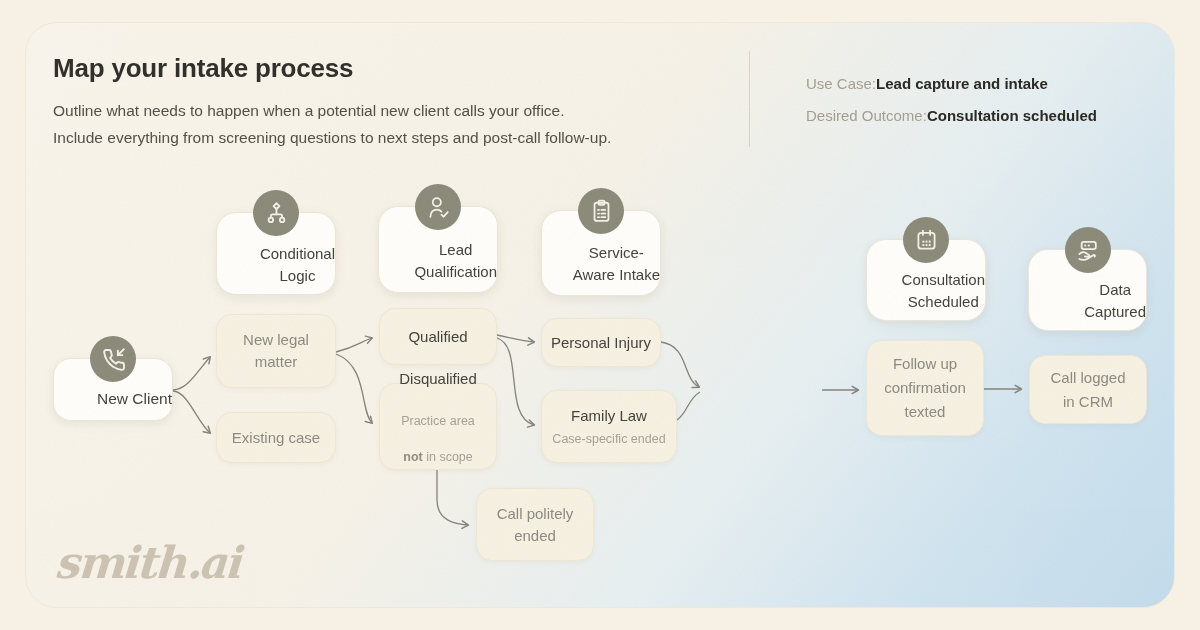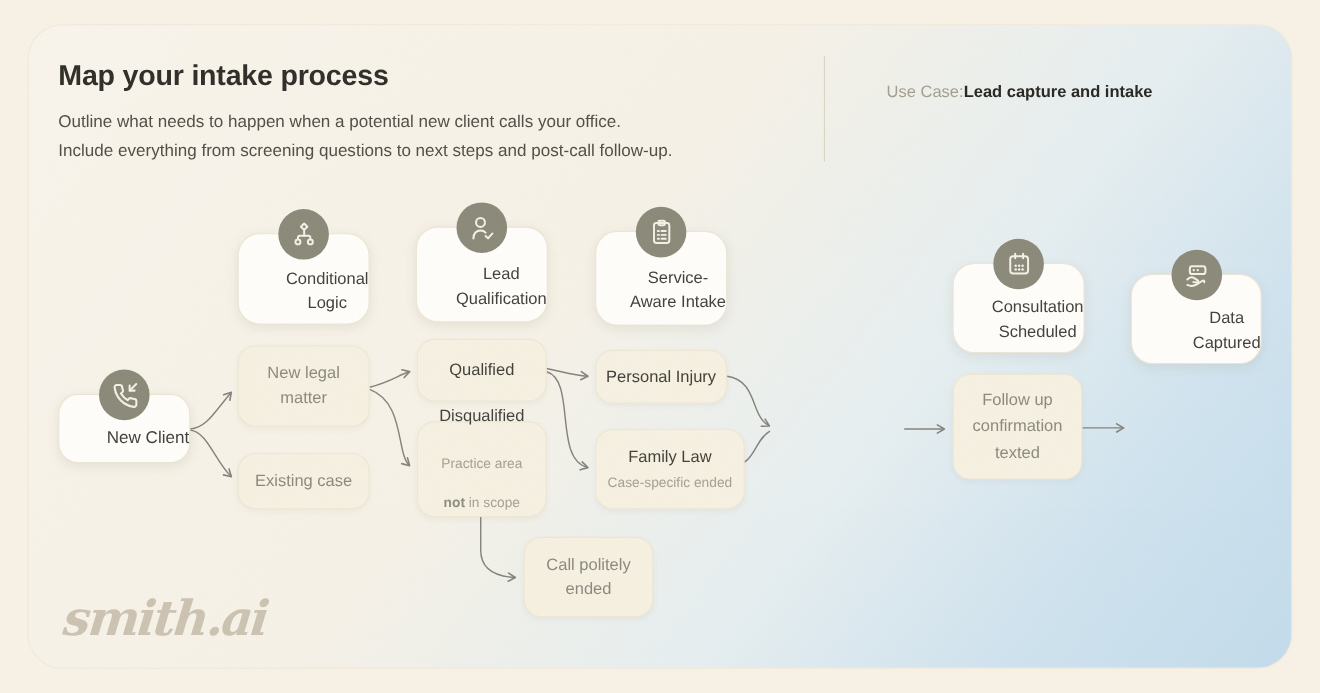--- a/index.html
+++ b/index.html
@@ -79,20 +79,24 @@
 <div class="card">
 
   <div class="title">Map your intake process</div>
   <div class="subtitle">Outline what needs to happen when a potential new client calls your office.
 Include everything from screening questions to next steps and post-call follow-up.</div>
   <div class="header-divider"></div>
   <div class="meta">
     <div class="meta-row">
       <span class="meta-label">Use Case:</span>
       <span class="meta-value">Lead capture and intake</span>
+    </div>
+    <div class="meta-row">
+      <span class="meta-label">Desired Outcome:</span>
+      <span class="meta-value">Consultation scheduled</span>
     </div>
   </div>
 
   <svg class="connectors" width="1150" height="586" viewBox="0 0 1150 586">
     <defs>
       <marker id="arr" viewBox="0 0 10 10" refX="7.5" refY="5" markerWidth="7.5" markerHeight="7.5" orient="auto-start-reverse">
         <path d="M1.5,1.2 L8,5 L1.5,8.8" fill="none" stroke="#84827a" stroke-width="1.5" stroke-linecap="round" stroke-linejoin="round"></path>
       </marker>
     </defs>
     <g fill="none" stroke="#84827a" stroke-width="1.3">
@@ -235,20 +239,24 @@
 ended</span>
   </div>
 
 
   <div class="node cream" style="left:840px;top:317px;width:118px;height:96px">
     <span class="node-label gray wide-lines">Follow up
 confirmation
 texted</span>
   </div>
 
+  <div class="node cream" style="left:1003px;top:332px;width:118px;height:69px">
+    <span class="node-label gray wide-lines">Call logged
+in CRM</span>
+  </div>
 
   <div class="logo">smith.ai</div>
 
   <svg class="noise" width="1150" height="586">
     <filter id="grain">
       <feTurbulence type="fractalNoise" baseFrequency="0.85" numOctaves="2" stitchTiles="stitch"></feTurbulence>
       <feColorMatrix type="saturate" values="0"></feColorMatrix>
     </filter>
     <rect width="100%" height="100%" filter="url(#grain)" opacity="0.05"></rect>
   </svg>

